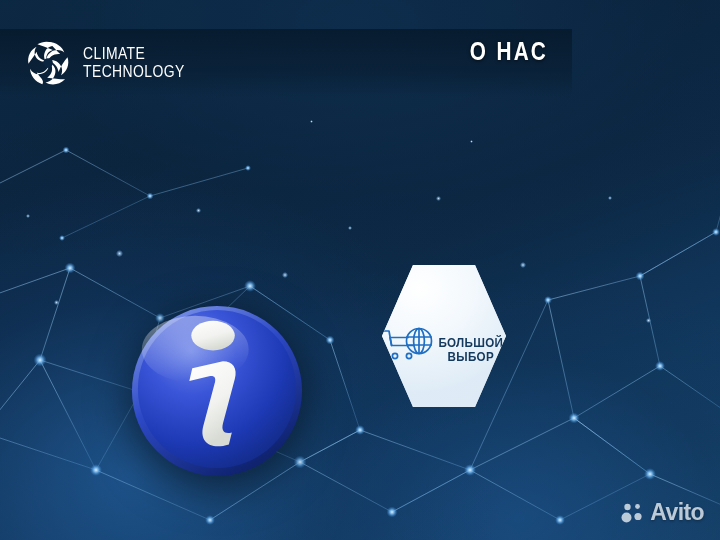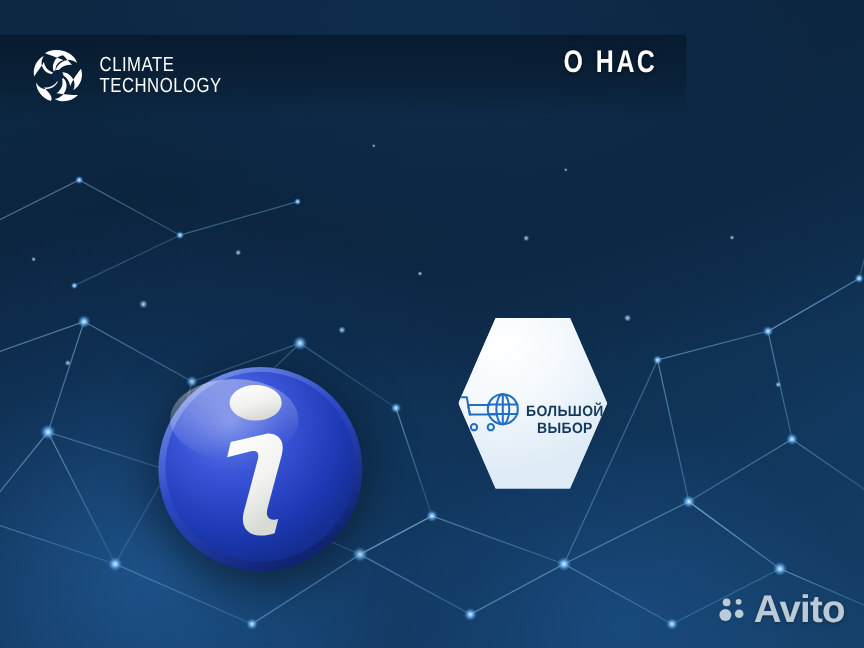--- a/index.html
+++ b/index.html
@@ -93,21 +93,21 @@
   #hex-service .hex-label{font-size:11.5px;margin-top:6px;}
   #hex-warranty{left:378px;top:378px;width:120px;height:124px;padding-top:20px;}
   #hex-warranty .hex-label{font-size:12.5px;margin-top:6px;}
 
   
   .avito{
     position:absolute;right:16px;bottom:14px;z-index:7;
     display:flex;align-items:center;gap:5px;opacity:.80;
   }
   .avito-word{
-    color:#e6edf3;font-size:32px;font-weight:700;letter-spacing:-.6px;
+    color:#e6edf3;font-size:23px;font-weight:700;letter-spacing:-.6px;
     font-family:"Liberation Sans",sans-serif;
     text-shadow:0 1px 3px rgba(0,0,0,.45);
   }
 </style>
 </head>
 <body>
 
 <div class="stage">
 
   <div class="plexus">

